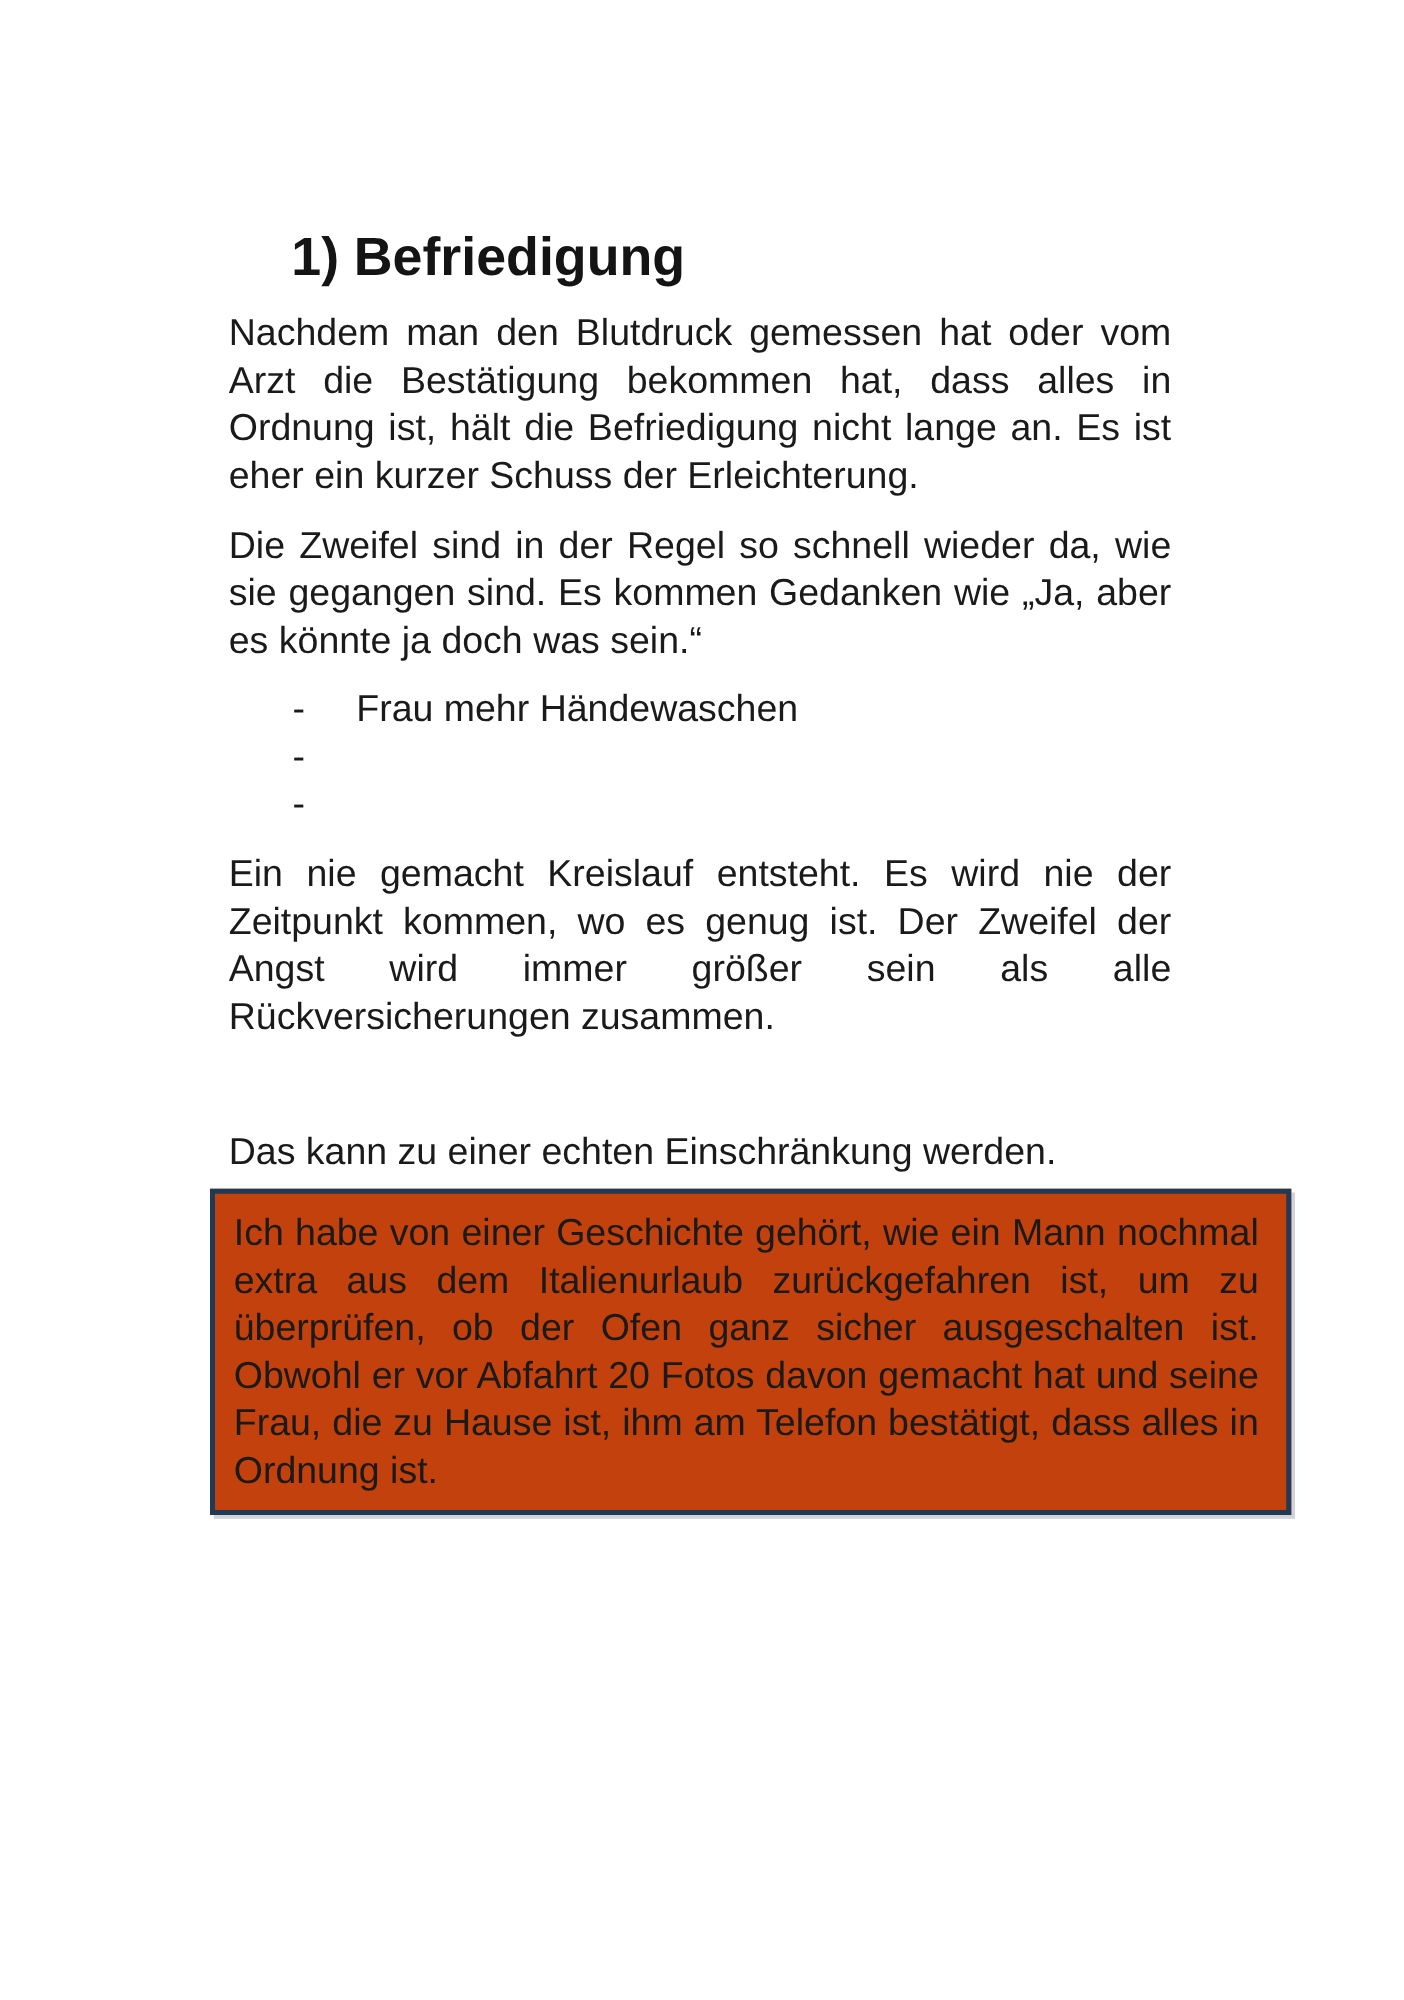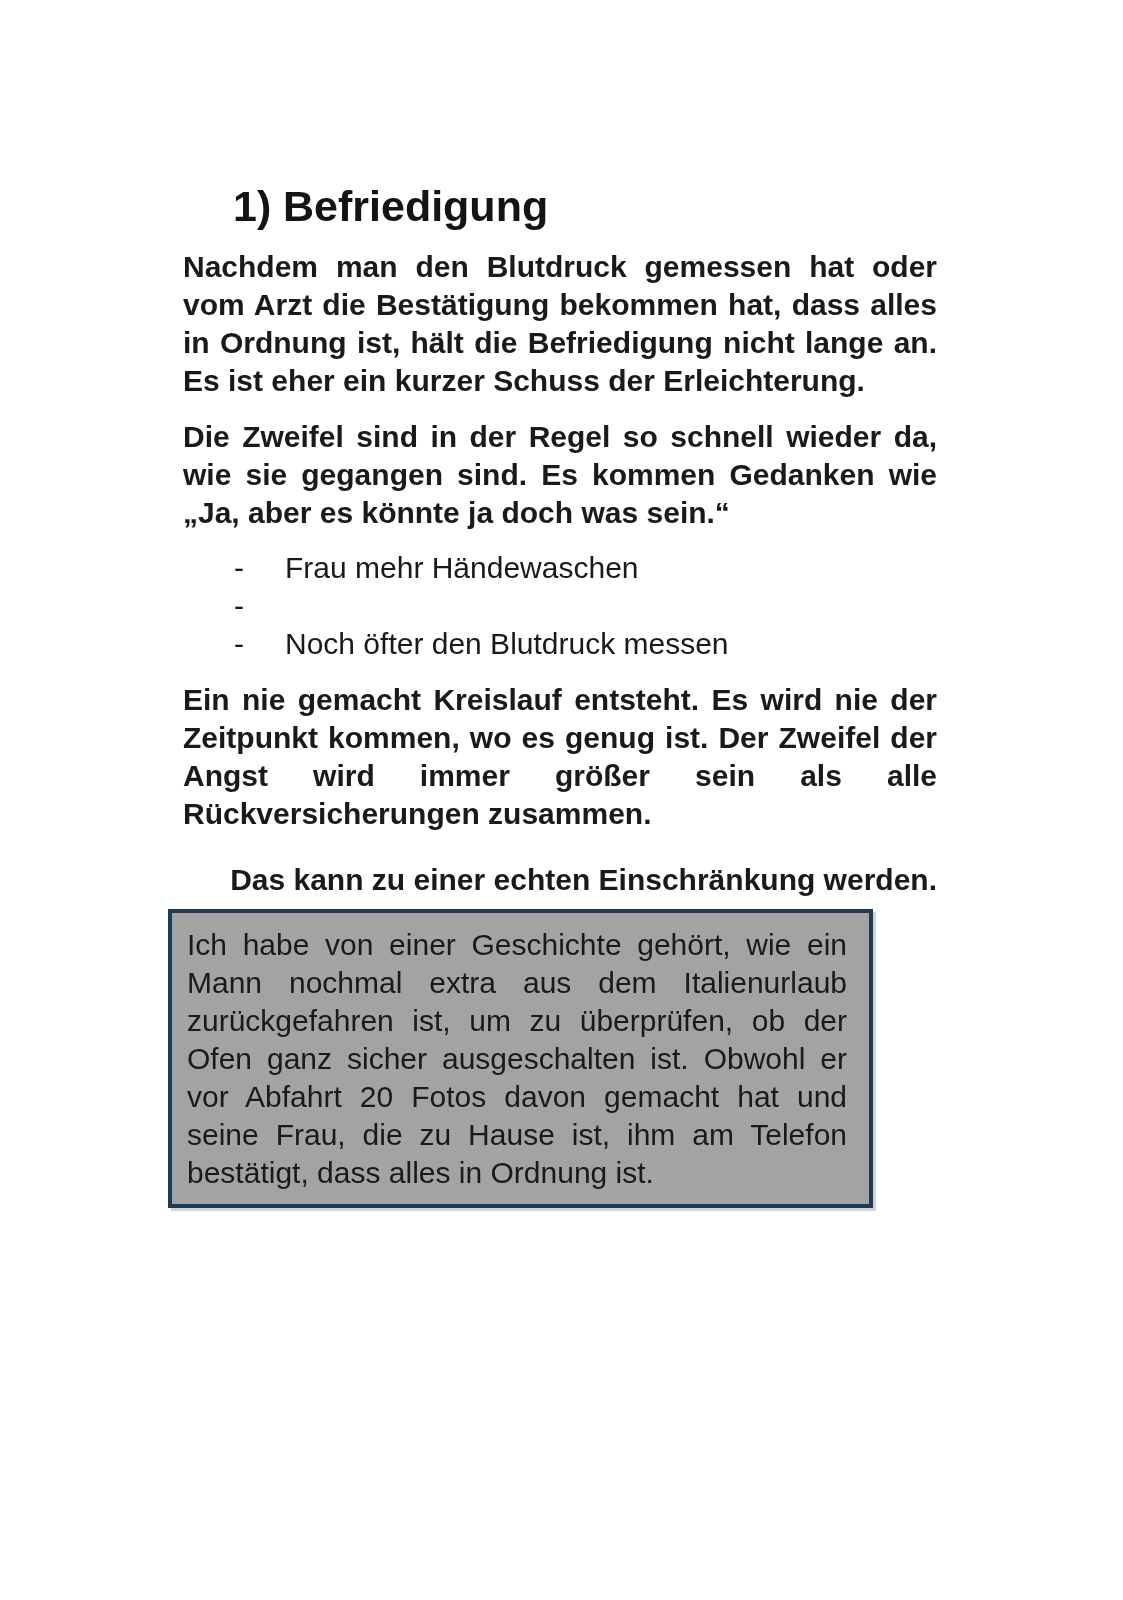--- a/index.html
+++ b/index.html
@@ -33,49 +33,48 @@
   .heading .num {
     width: 50px;
     flex: 0 0 50px;
   }
   .para {
     margin: 18px 0 0 0;
     font-size: 30px;
     line-height: 38px;
     text-align: justify;
     text-justify: inter-word;
-    font-weight: bold;
   }
   .para.first { margin-top: 17px; }
-  .para.lead-in { margin-top: 28px; text-align: right; }
+  .para.lead-in { margin-top: 70px; text-align: left; }
   .dash-list {
     margin: 17px 0 0 0;
     font-size: 30px;
     line-height: 38px;
   }
   .dash-item {
     display: flex;
     margin-left: 51px;
   }
   .dash-item .dash {
     width: 51px;
     flex: 0 0 51px;
   }
   .callout {
     margin: 10px 0 0 -15px;
-    width: 705px;
+    width: 865px;
     box-sizing: border-box;
     border: 4px solid #1f3a52;
     padding: 13px 22px 12px 15px;
     font-size: 30px;
     line-height: 38px;
     text-align: justify;
     text-justify: inter-word;
     box-shadow: 3px 3px 0 rgba(120, 130, 140, 0.35);
-    background: #a3a3a3;
+    background: #c2410c;
   }
 </style>
 </head>
 <body>
 
 <div class="page">
   <div class="content">
 
     <h1 class="heading">
       <span class="num">1)</span>
@@ -90,21 +89,20 @@
     <div class="dash-list">
       <div class="dash-item">
         <span class="dash">-</span>
         <span class="txt">Frau mehr Händewaschen</span>
       </div>
       <div class="dash-item">
         <span class="dash">-</span>
       </div>
       <div class="dash-item">
         <span class="dash">-</span>
-        <span class="txt">Noch öfter den Blutdruck messen</span>
       </div>
     </div>
 
     <p class="para">Ein nie gemacht Kreislauf entsteht. Es wird nie der Zeitpunkt kommen, wo es genug ist. Der Zweifel der Angst wird immer größer sein als alle Rückversicherungen zusammen.</p>
 
     <p class="para lead-in">Das kann zu einer echten Einschränkung werden.</p>
 
     <div class="callout">Ich habe von einer Geschichte gehört, wie ein Mann nochmal extra aus dem Italienurlaub zurückgefahren ist, um zu überprüfen, ob der Ofen ganz sicher ausgeschalten ist. Obwohl er vor Abfahrt 20 Fotos davon gemacht hat und seine Frau, die zu Hause ist, ihm am Telefon bestätigt, dass alles in Ordnung ist.</div>
 
   </div>

